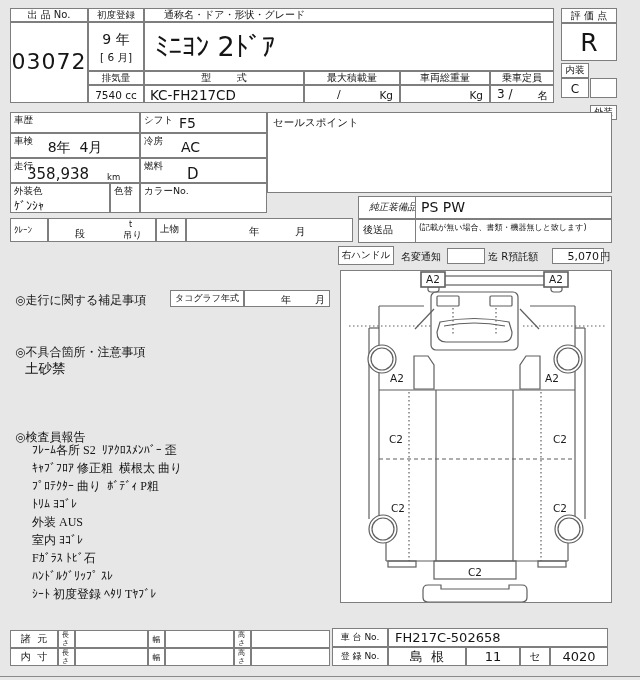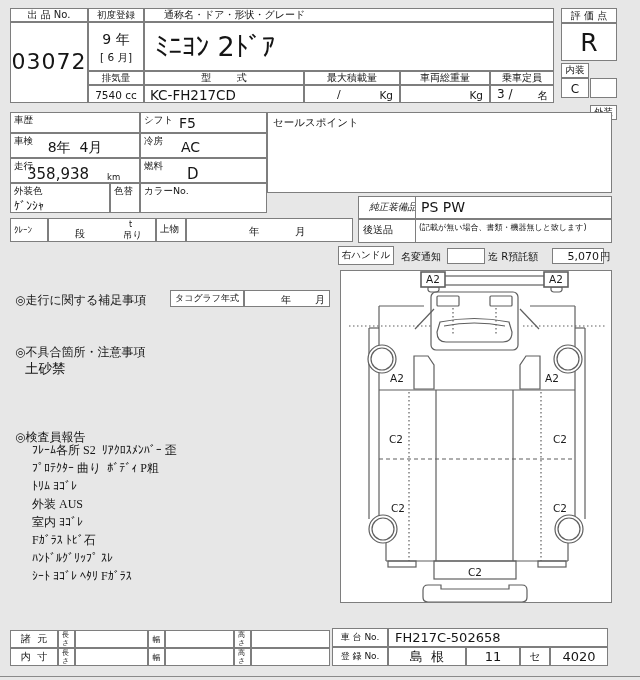--- a/index.html
+++ b/index.html
@@ -146,27 +146,28 @@
 <div class="bx hd" style="left:170px;top:290px;width:74px;height:17px;"><span style="font-size:9px;">タコグラフ年式</span></div>
 <div class="bx" style="left:244px;top:290px;width:86px;height:17px;">
   <span class="t" style="left:36px;top:2px;font-size:10px;">年</span>
   <span class="t" style="left:70px;top:2px;font-size:10px;">月</span>
 </div>
 <span class="t" style="left:15px;top:344px;font-size:12px;">◎不具合箇所・注意事項</span>
 <span class="t" style="left:25px;top:360px;font-size:13.5px;">土砂禁</span>
 <span class="t" style="left:15px;top:429px;font-size:12px;">◎検査員報告</span>
 <div style="position:absolute;left:32px;top:441px;font-family:Liberation Serif, serif;">
   <div class="rep">ﾌﾚｰﾑ各所 S2  ﾘｱｸﾛｽﾒﾝﾊﾞｰ 歪</div>
+  <div class="rep">ｷｬﾌﾞﾌﾛｱ 修正粗  横根太 曲り</div>
   <div class="rep">ﾌﾟﾛﾃｸﾀｰ 曲り  ﾎﾞﾃﾞｨ P粗</div>
   <div class="rep">ﾄﾘﾑ ﾖｺﾞﾚ</div>
   <div class="rep">外装 AUS</div>
   <div class="rep">室内 ﾖｺﾞﾚ</div>
   <div class="rep">Fｶﾞﾗｽ ﾄﾋﾞ石</div>
   <div class="rep">ﾊﾝﾄﾞﾙｸﾞﾘｯﾌﾟ ｽﾚ</div>
-  <div class="rep">ｼｰﾄ ﾖｺﾞﾚ ﾍﾀﾘ Fｶﾞﾗｽ</div>
+  <div class="rep">ｼｰﾄ 初度登録 ﾍﾀﾘ Tﾔﾌﾞﾚ</div>
 </div>
 
 <div class="bx" style="left:340px;top:270px;width:272px;height:333px;">
   <svg width="270" height="331" viewBox="0 0 270 331" style="display:block;">
     <g fill="none" stroke="#5f5f5f" stroke-width="1.2">
 
       <rect x="103" y="5" width="101" height="9"></rect>
 
       <path d="M87,16 h11 v3 a3,3 0 0 1 -3,2 h-5 a3,3 0 0 1 -3,-2 z"></path>
       <path d="M210,16 h11 v3 a3,3 0 0 1 -3,2 h-5 a3,3 0 0 1 -3,-2 z"></path>

